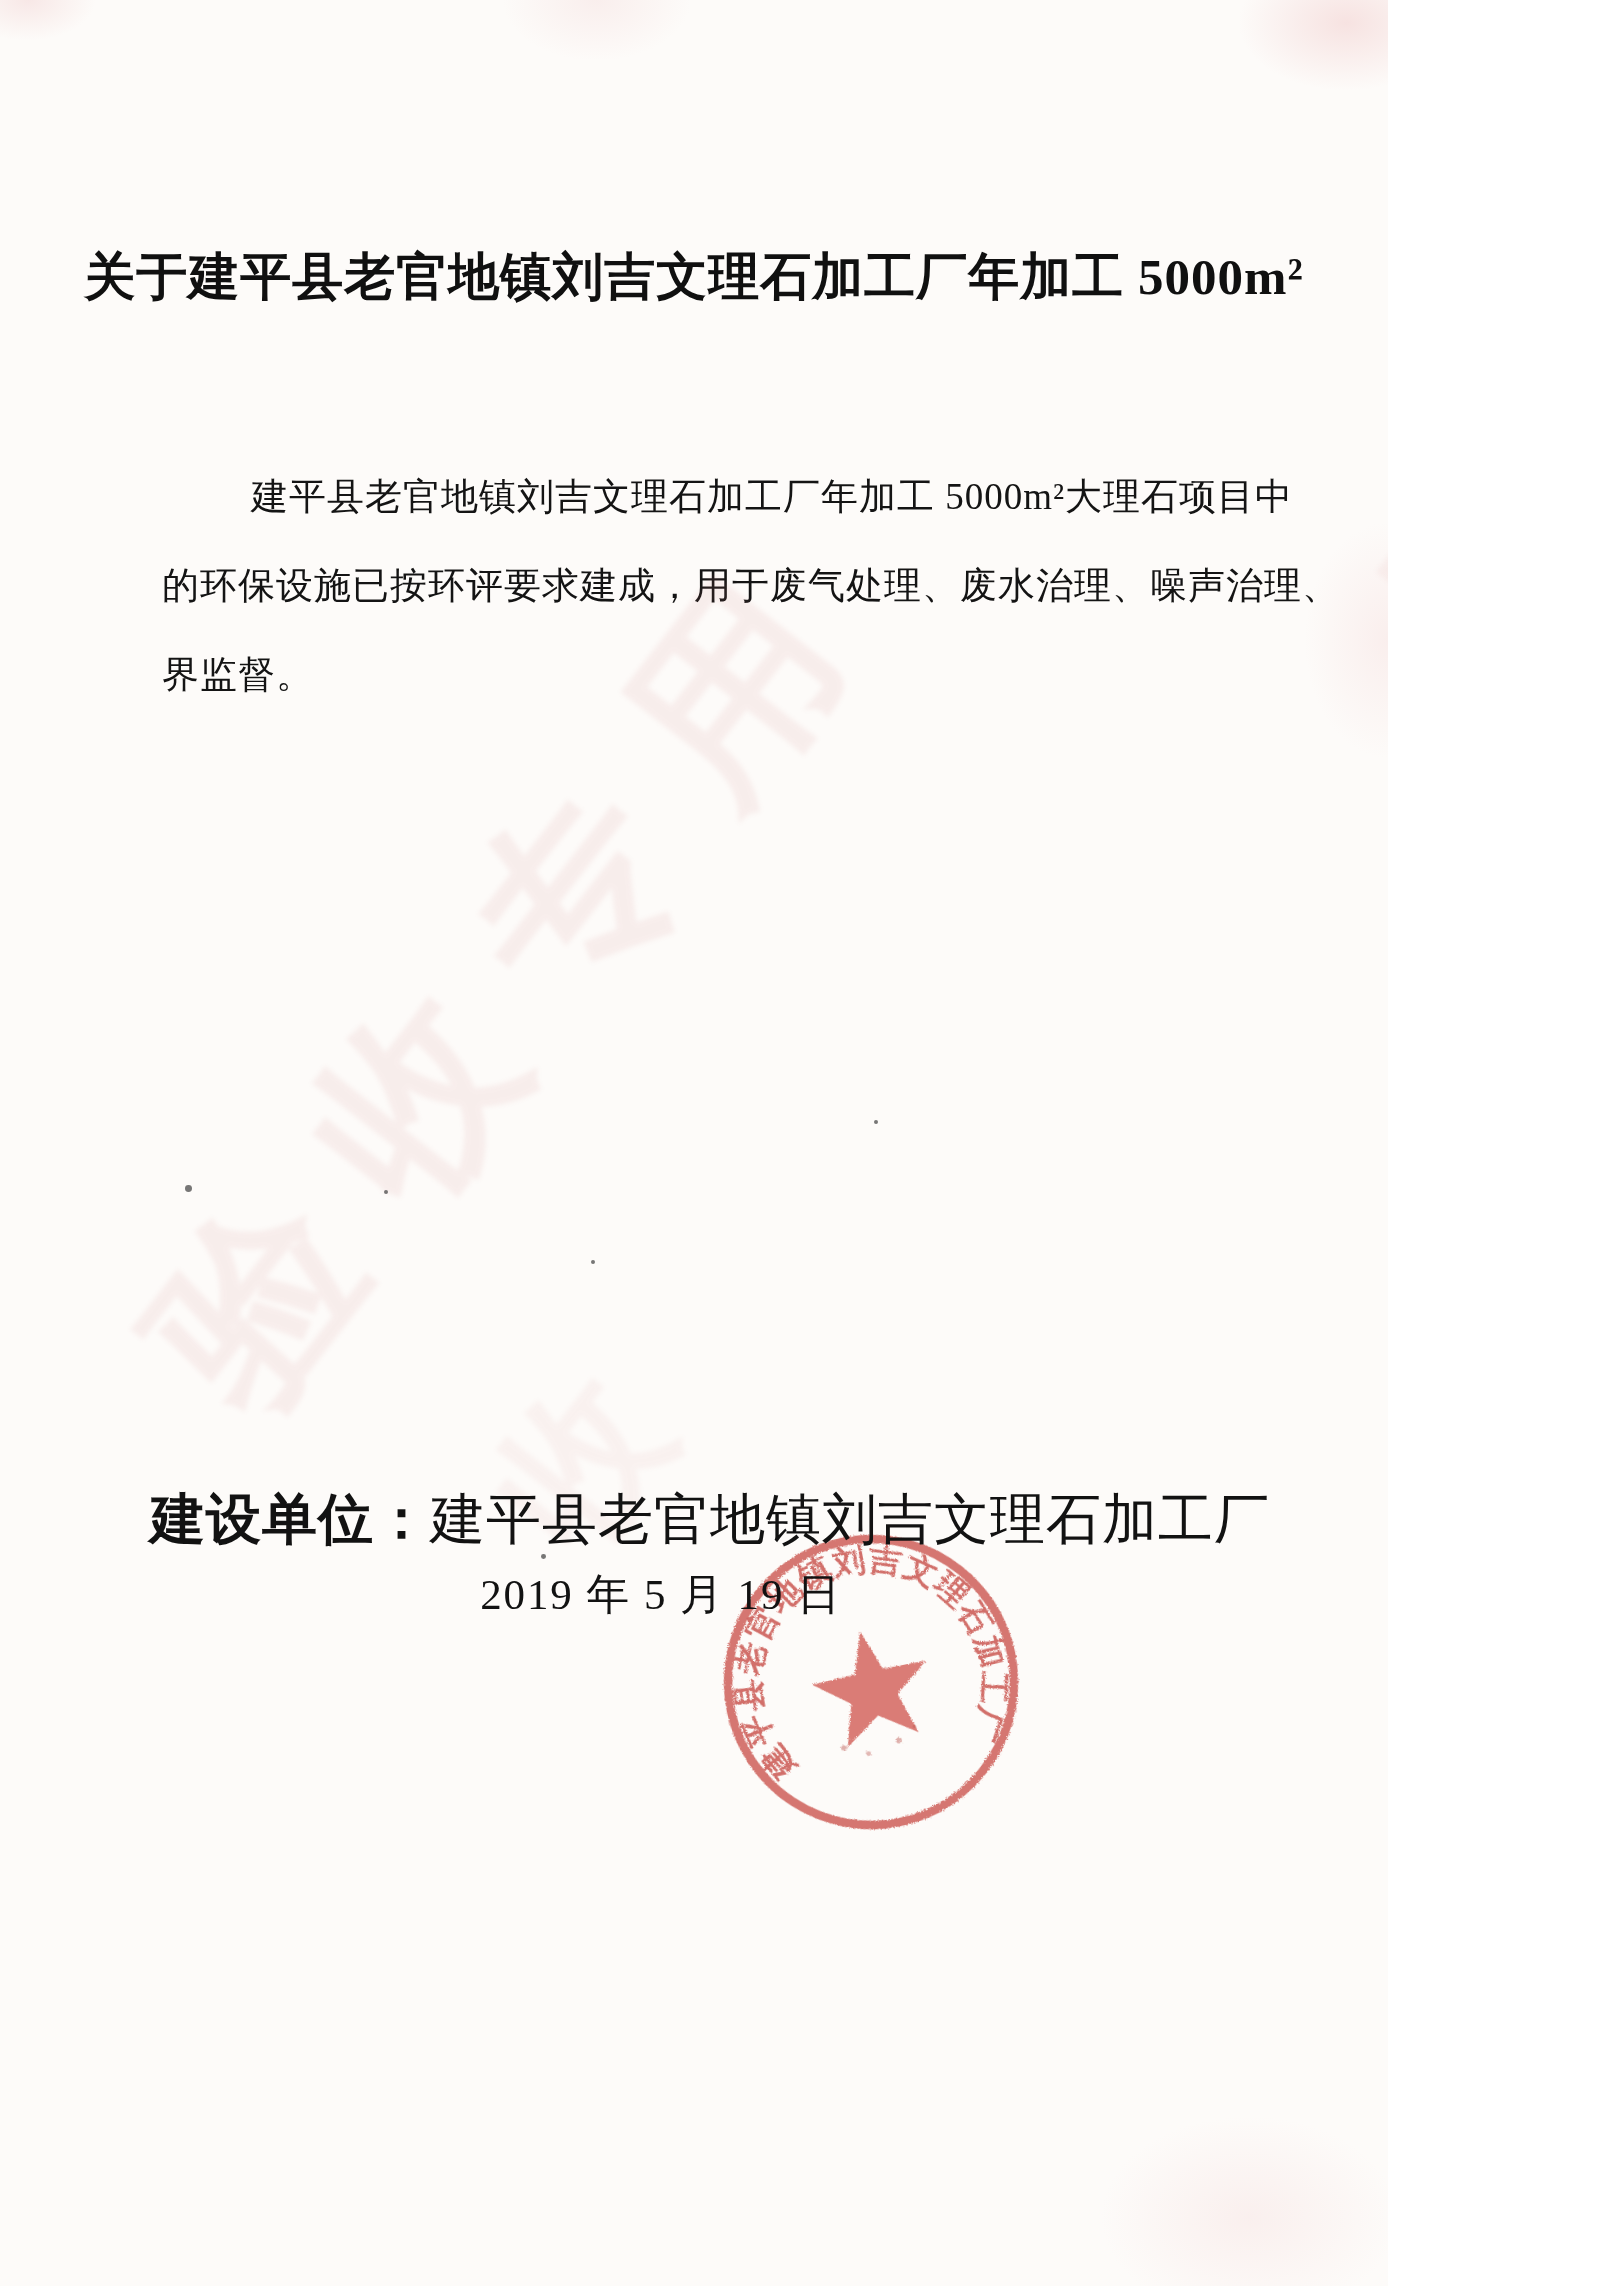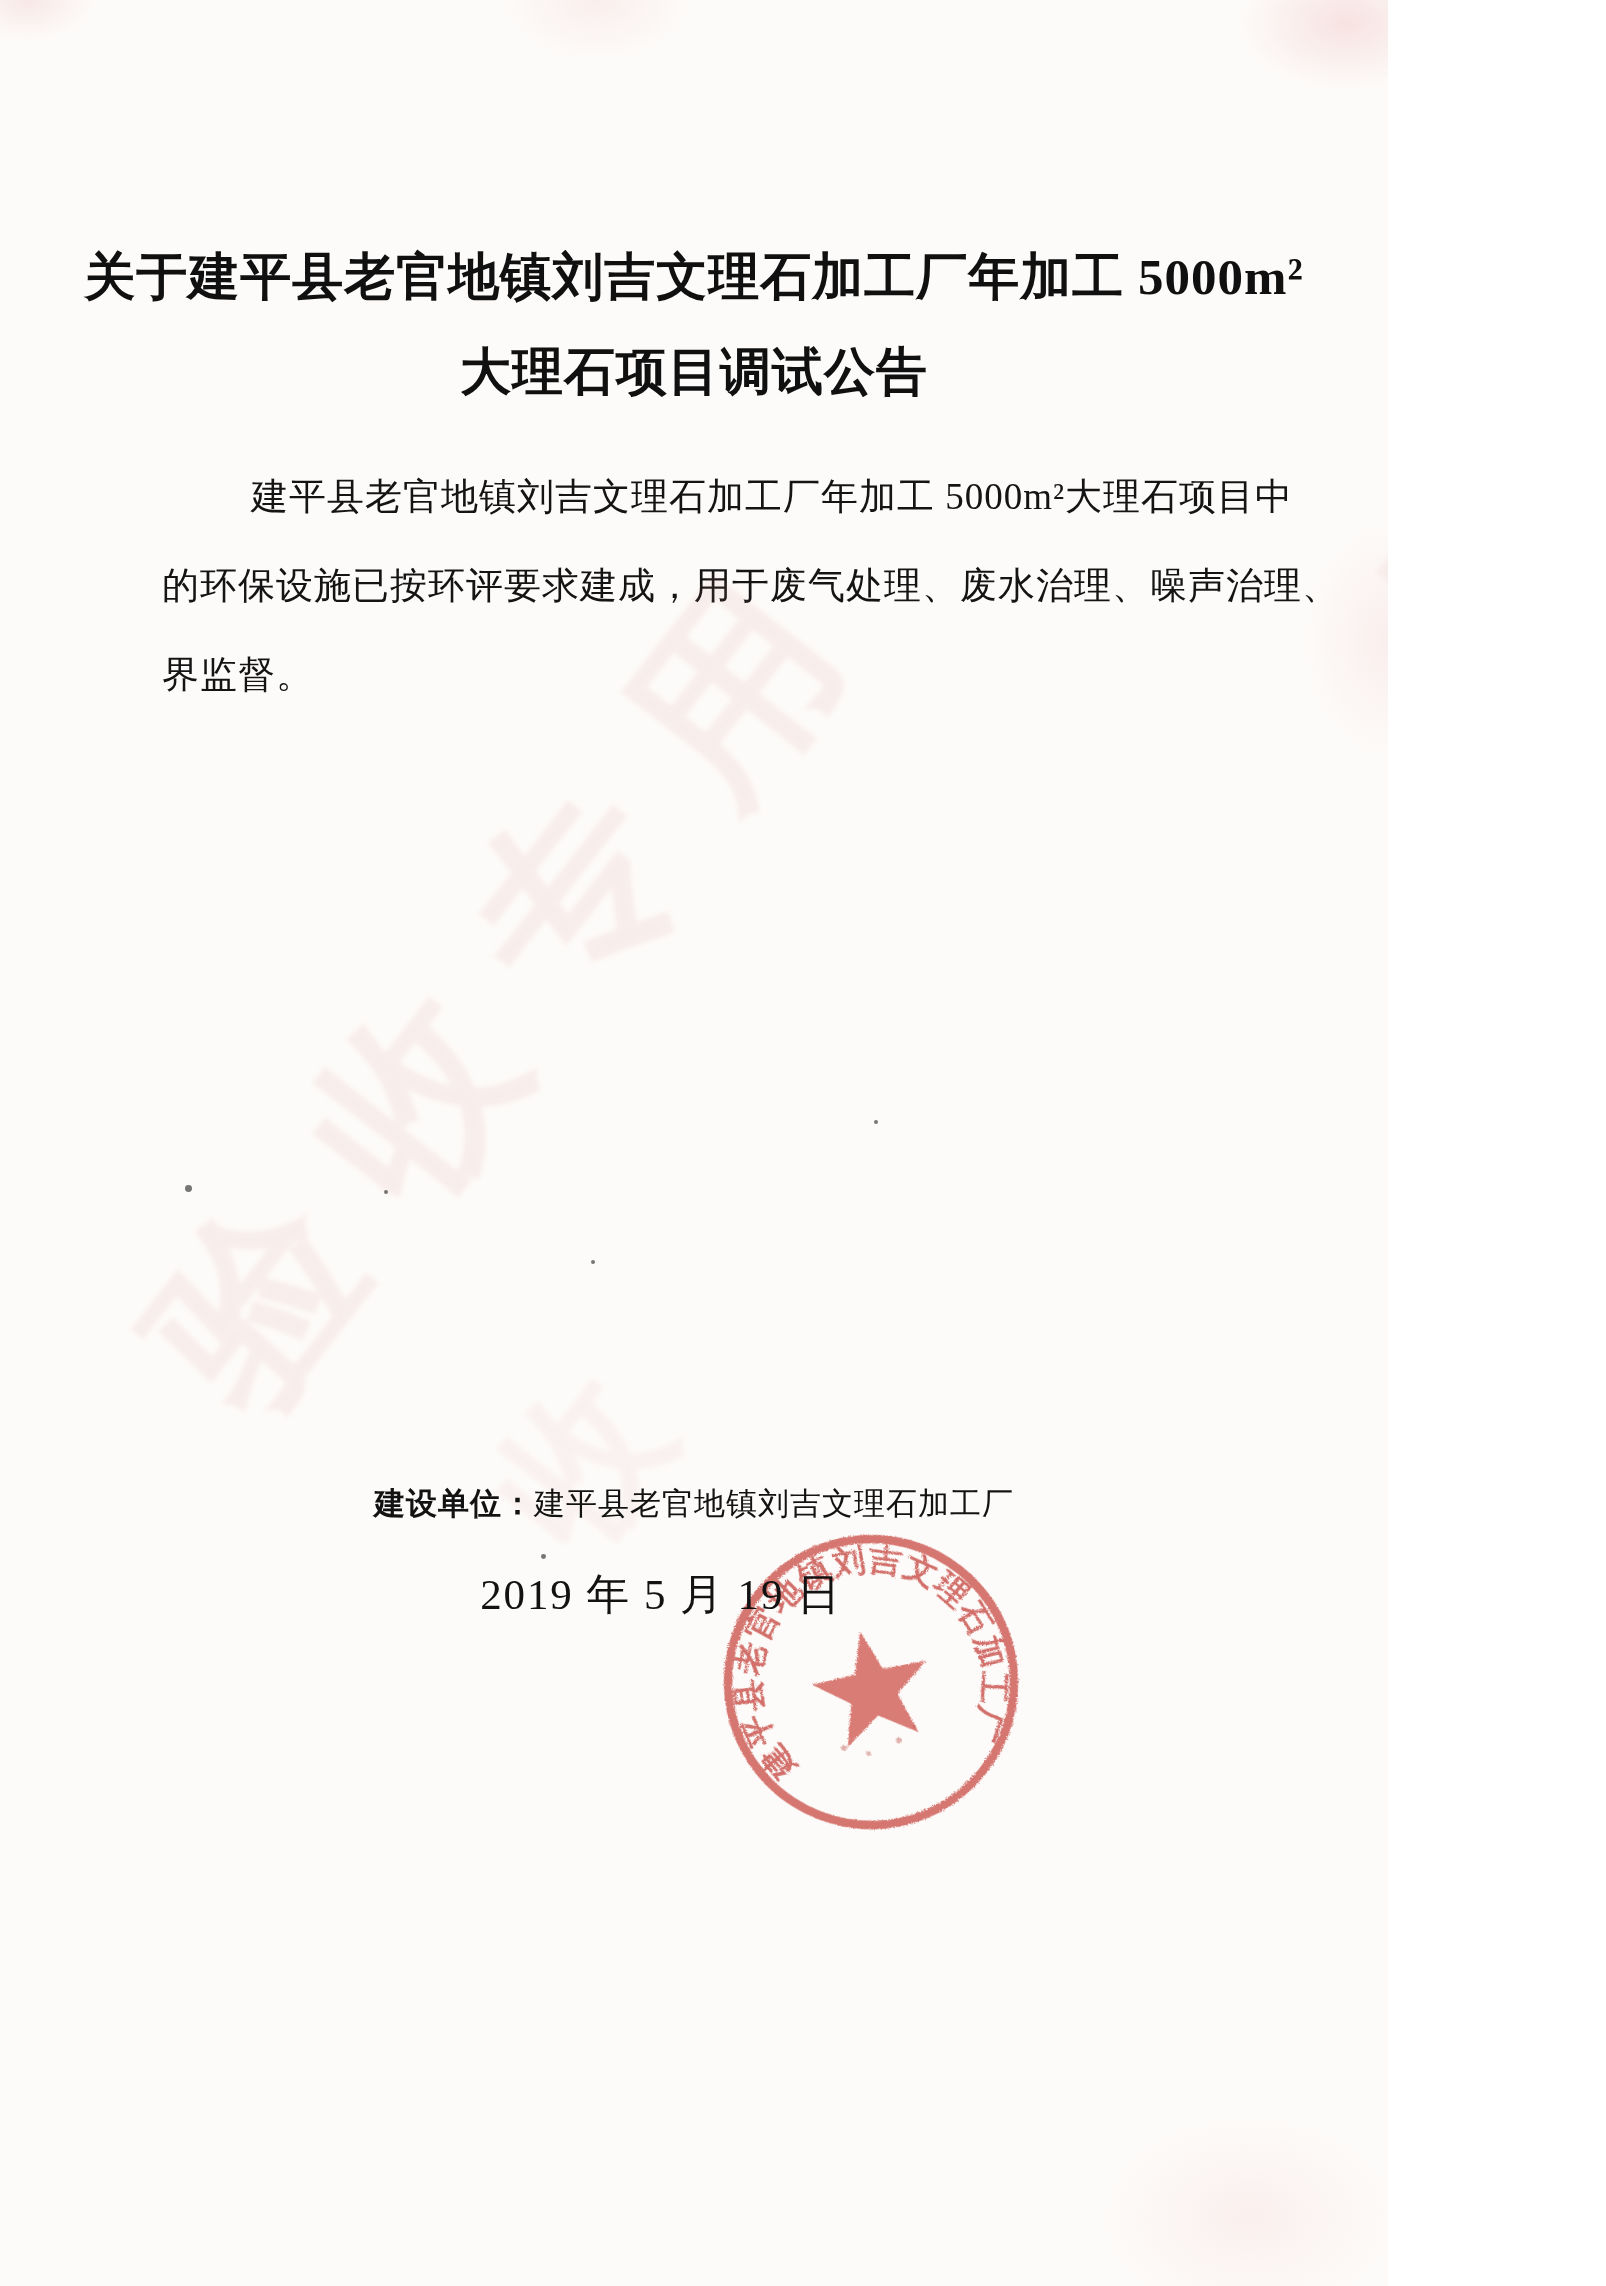--- a/index.html
+++ b/index.html
@@ -22,22 +22,22 @@
     text-align:center;font-weight:bold;font-size:51px;line-height:95px;
     letter-spacing:1px;color:#101010;
   }
   .body-text{
     position:absolute;top:452px;left:162px;width:1298px;
     font-size:37px;line-height:89px;letter-spacing:1px;color:#141414;
   }
   .body-line{height:89px;white-space:nowrap;}
   .body-line.indent{padding-left:89px;}
   .signature{
-    position:absolute;top:1483px;left:0;width:100%;
-    text-align:center;font-size:31px;letter-spacing:1px;color:#121212;
+    position:absolute;top:1483px;left:16px;width:100%;
+    text-align:center;font-size:55px;letter-spacing:1px;color:#121212;
     z-index:3;
   }
   .signature .label{font-weight:bold;}
   .dateline{
     position:absolute;top:1566px;left:0;width:100%;
     text-align:center;font-size:43px;letter-spacing:1.9px;color:#121212;
     transform:translateX(-33px);
     z-index:3;
   }
   .seal{
@@ -78,21 +78,20 @@
 <body>
 
 <div class="page">
 
   <div class="watermark wm-main">验收专用</div>
   <div class="watermark wm-frag-a">用</div>
   <div class="watermark wm-frag-b">收</div>
 
   <div class="title">
     <div>关于建平县老官地镇刘吉文理石加工厂年加工 5000m²</div>
-    <div>大理石项目调试公告</div>
   </div>
 
   <div class="body-text">
     <div class="body-line indent">建平县老官地镇刘吉文理石加工厂年加工 5000m²大理石项目中</div>
     <div class="body-line">的环保设施已按环评要求建成，用于废气处理、废水治理、噪声治理、</div>
     <div class="body-line">界监督。</div>
   </div>
 
   <div class="signature">
     <span class="label">建设单位：</span><span>建平县老官地镇刘吉文理石加工厂</span>

